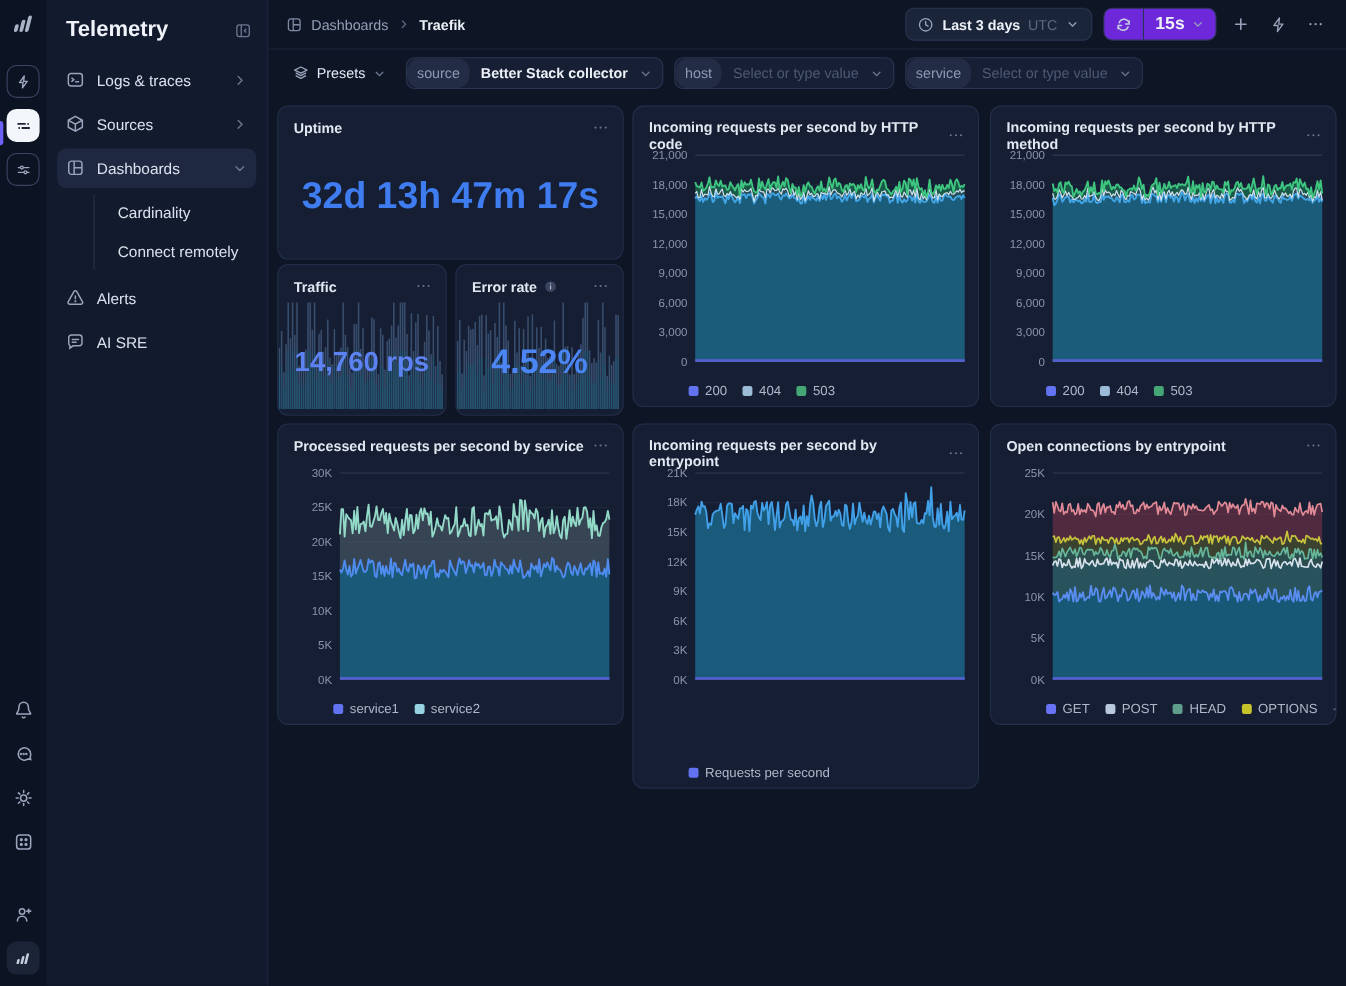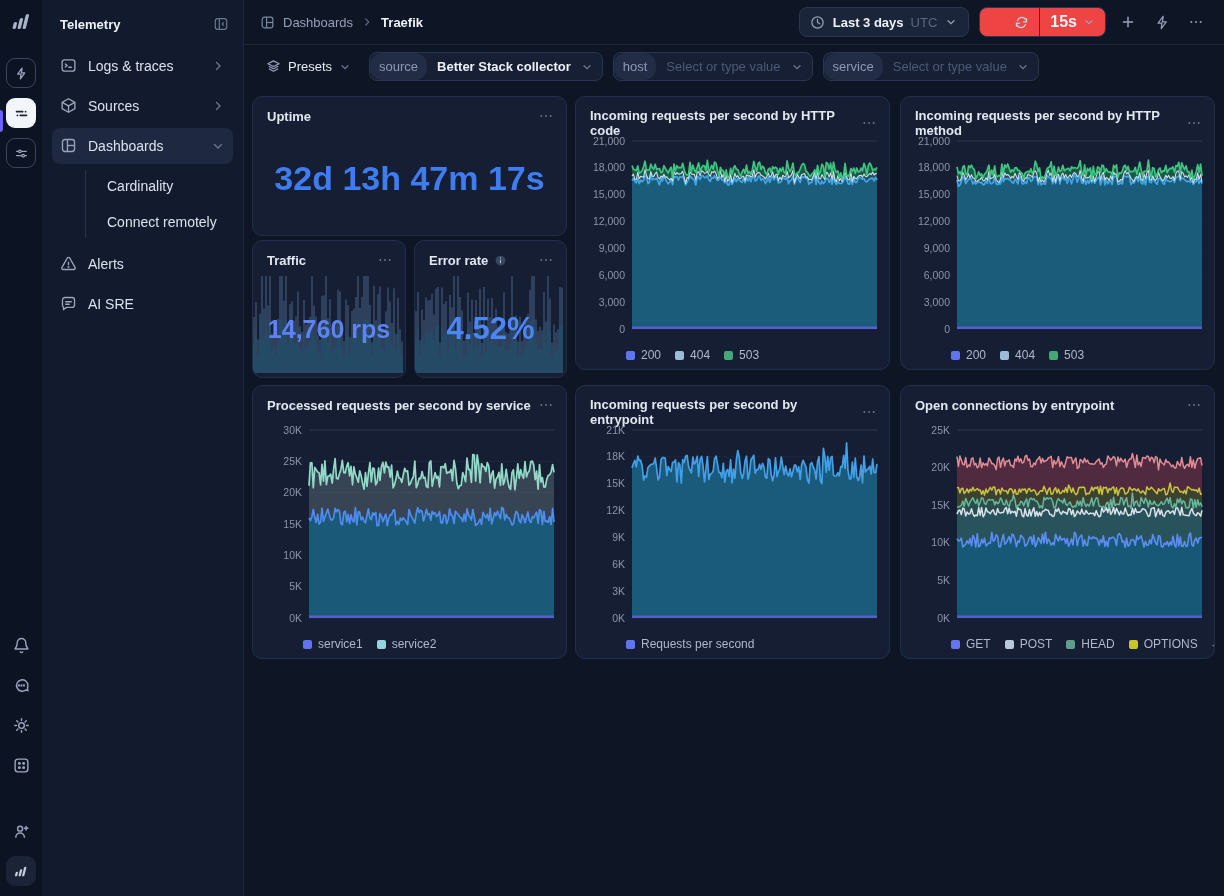--- a/index.html
+++ b/index.html
@@ -18,21 +18,21 @@
   #rail-top { display:flex; flex-direction:column; align-items:center; }
   #rail-logo { margin-bottom:22px; color:#aab4c8; }
   #rail-bottom { margin-top:auto; display:flex; flex-direction:column; align-items:center; }
   .rail-avatar { width:30px; height:30px; border-radius:9px; background:#1b2436;
     display:flex; align-items:center; justify-content:center; color:#c6cede; }
 
   
   #sidenav { position:absolute; left:42px; top:0; width:202px; height:896px; background:#121a2d;
     border-right:1px solid #1e2740; padding:14px 10px; }
   #sidenav-header { display:flex; align-items:center; justify-content:space-between; padding:2px 4px 16px 8px; }
-  #sidenav-title { font-size:13px; font-weight:bold; color:#f0f3f9; }
+  #sidenav-title { font-size:20px; font-weight:bold; color:#f0f3f9; }
   .collapse-btn { color:#6b7790; cursor:pointer; display:flex; }
   .nav-item { display:flex; align-items:center; height:36px; padding:0 8px; border-radius:8px;
     margin-bottom:4px; cursor:pointer; color:#dbe2ee; font-size:14px; }
   .nav-item.active { background:#1e2840; }
   .nav-item .nav-ic { width:18px; height:18px; margin-right:10px; color:#9aa5bd; display:flex; }
   .nav-item .chev { margin-left:auto; color:#6b7790; display:flex; }
   .sub-wrap { position:relative; margin:2px 0 6px 0; }
   .sub-line { position:absolute; left:33px; top:2px; bottom:2px; width:1px; background:#28334e; }
   .sub-item { height:36px; display:flex; align-items:center; padding-left:55px; font-size:14px;
     color:#dbe2ee; cursor:pointer; border-radius:8px; }
@@ -42,22 +42,22 @@
     border-bottom:1px solid #1c2539; display:flex; align-items:center; padding:0 16px; }
   #breadcrumb { display:flex; align-items:center; gap:8px; font-size:13px; }
   #breadcrumb .bc-ic { color:#7d8aa3; display:flex; }
   .bc-parent { color:#94a0b8; cursor:pointer; }
   .bc-sep { color:#5b6780; display:flex; }
   .bc-current { color:#eef1f7; font-weight:bold; }
   #topbar-right { margin-left:auto; display:flex; align-items:center; gap:10px; }
   .pill { background:#1b2539; border:1px solid #2a3552; border-radius:8px; height:30px;
     display:flex; align-items:center; padding:0 10px; gap:7px; font-size:13px; cursor:pointer; }
   .pill .muted { color:#5b6780; }
-  .pill-group { background:#ef4444; border:1px solid #2a3552; border-radius:8px; height:30px;
-    display:flex; align-items:flex-end;padding-left:24px; }
+  .pill-group { background:#6d28d9; border:1px solid #2a3552; border-radius:8px; height:30px;
+    display:flex; align-items:flex-end; }
   .pg-seg { display:flex; align-items:center; gap:6px; padding:0 10px; height:100%; cursor:pointer; }
   .pg-div { width:1px; height:100%; background:#2a3552; }
   .icon-btn { color:#97a1b8; display:flex; align-items:center; justify-content:center;
     width:24px; height:24px; cursor:pointer; }
   .bold { font-weight:bold; color:#eef1f7; }
 
   
   #filterbar { position:absolute; left:244px; top:45px; width:980px; height:43px;
     display:flex; align-items:center; padding:0 14px; gap:10px; }
   #presets { display:flex; align-items:center; gap:7px; font-size:13px; font-weight:normal;
@@ -79,21 +79,21 @@
   .card-title { font-size:13px; font-weight:bold; color:#e2e8f2; }
   .card-menu { margin-left:auto; color:#6b7790; display:flex; cursor:pointer; }
   .info-ic { margin-left:6px; display:flex; color:#8d99b5; }
 
   #card-uptime   { left:8px;   top:8px;   width:315px; height:140px; }
   #card-traffic  { left:8px;   top:152px; width:154px; height:138px; }
   #card-error    { left:170px; top:152px; width:153px; height:138px; }
   #card-httpcode { left:331px; top:8px;   width:315px; height:274px; }
   #card-httpmethod{ left:656px; top:8px;  width:315px; height:274px; }
   #card-service  { left:8px;   top:297px; width:315px; height:274px; }
-  #card-entry    { left:331px; top:297px; width:315px; height:274px; }
+  #card-entry    { left:331px; top:297px; width:315px; height:332px; }
   #card-conn     { left:656px; top:297px; width:315px; height:274px; }
 
   .big-value { position:absolute; left:0; right:0; text-align:center; font-weight:bold; color:#3e7cf0; }
   #uptime-value { top:62px; font-size:34px; }
   #traffic-value { top:74px; font-size:25px; color:#5d83f2; }
   #error-value { top:70px; font-size:31px; color:#4b86f4; }
   .spark { position:absolute; left:0; bottom:0; }
 
   .chart-area { position:absolute; left:8px; top:34px; }
   .legend { position:absolute; left:14px; right:10px; bottom:7px; display:flex; 

